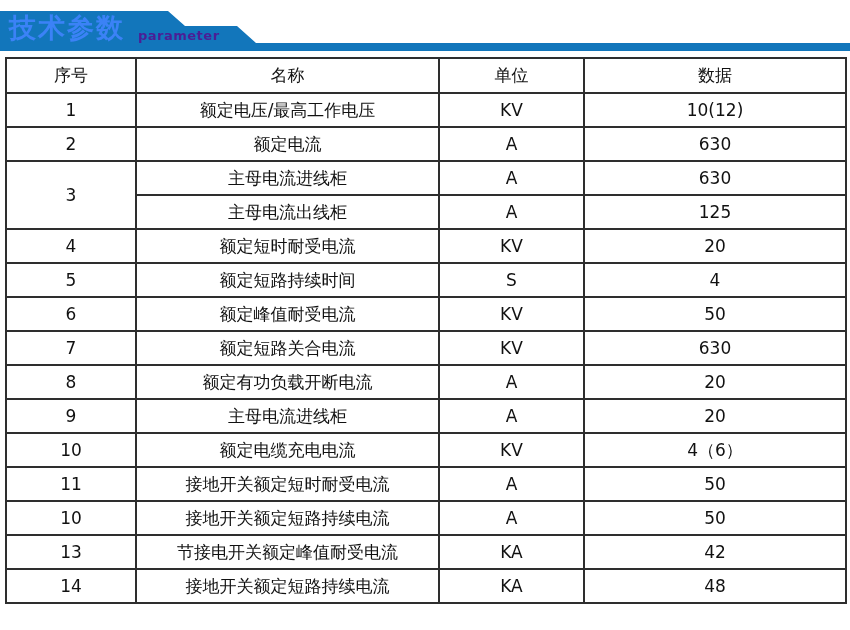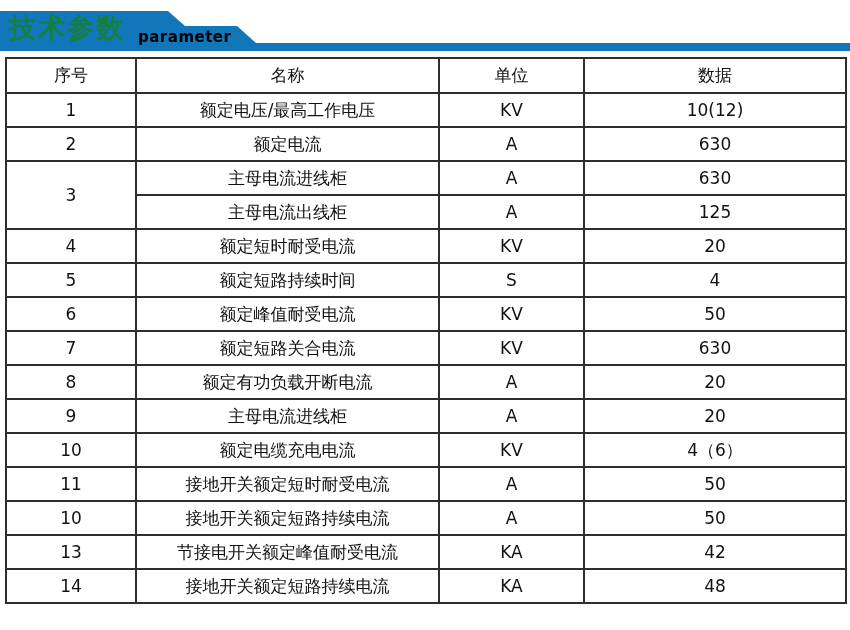--- a/index.html
+++ b/index.html
@@ -22,34 +22,34 @@
     left: 0;
     width: 850px;
     height: 51px;
     clip-path: polygon(0 11px, 168px 11px, 185px 26px, 237px 26px, 256px 43px,
                        850px 43px, 850px 51px, 0 51px);
   }
   .banner-title {
     position: absolute;
     left: 9px;
     top: 12px;
-    color: #15803d;
+    color: #3b82f6;
     font-size: 27px;
     font-weight: bold;
     letter-spacing: 2px;
     line-height: 1.2;
     white-space: nowrap;
     z-index: 2;
   }
   .banner-subtitle {
     position: absolute;
     left: 138px;
     top: 28px;
-    color: #000000;
-    font-size: 15px;
+    color: #4c1d95;
+    font-size: 13px;
     font-weight: bold;
     letter-spacing: 0.5px;
     white-space: nowrap;
     z-index: 2;
   }
 
   
   table.params {
     position: absolute;
     top: 57px;

